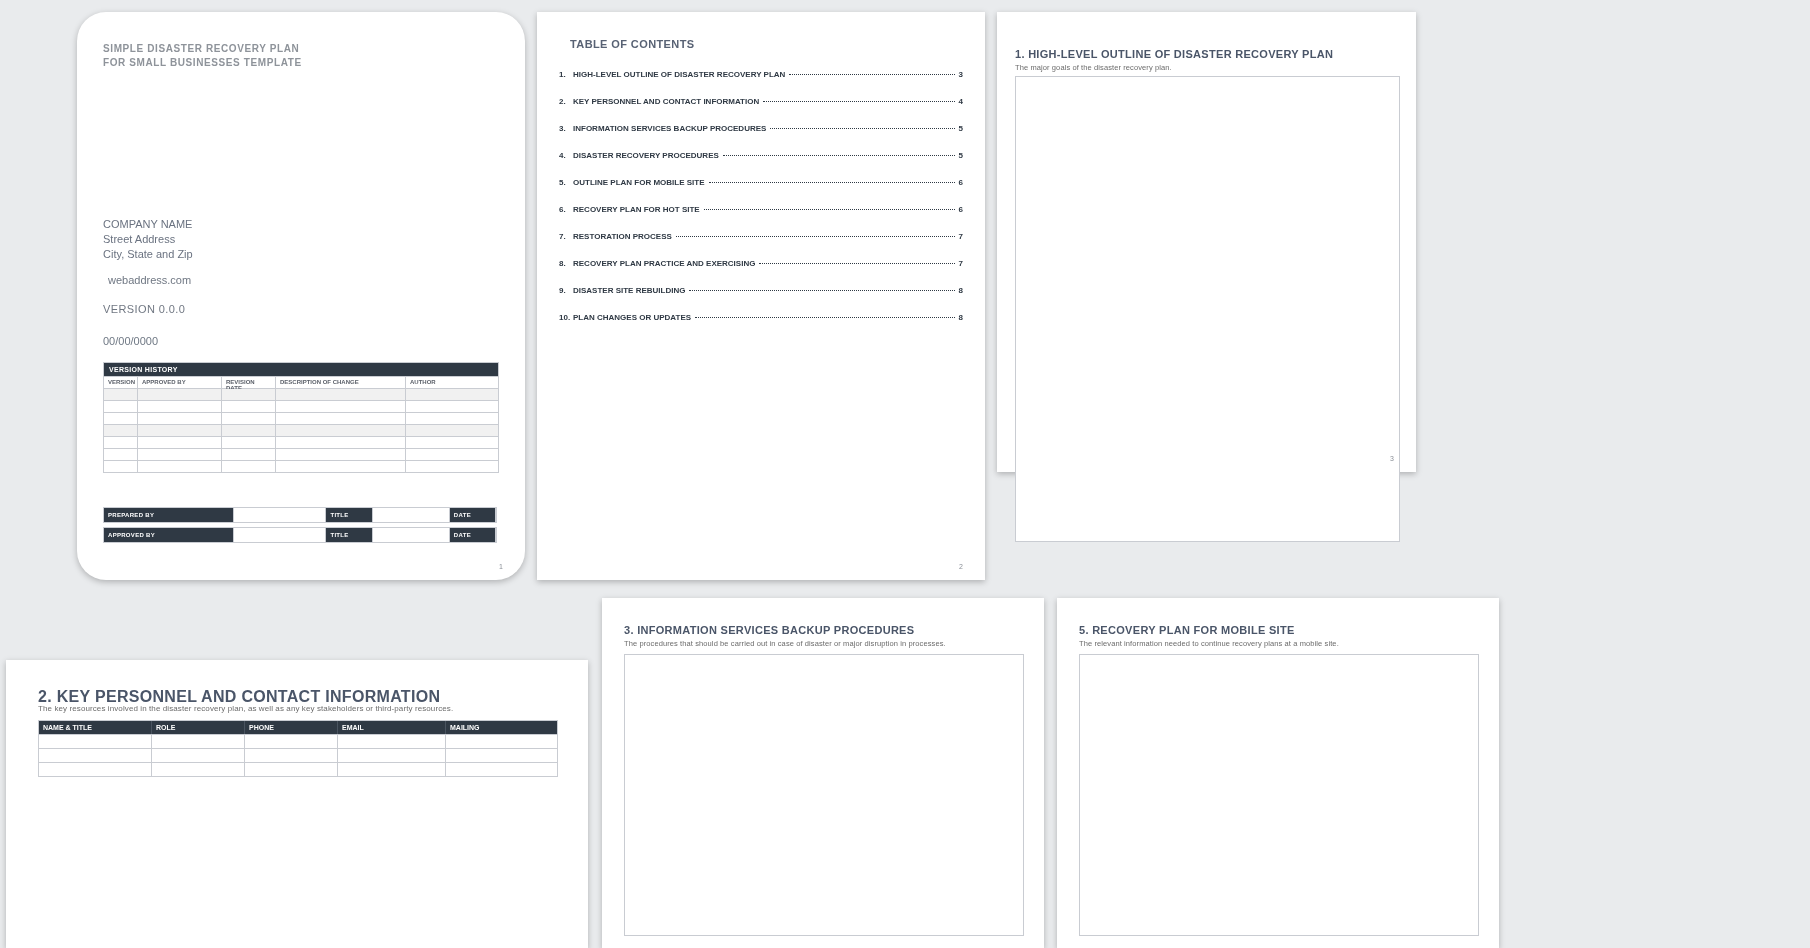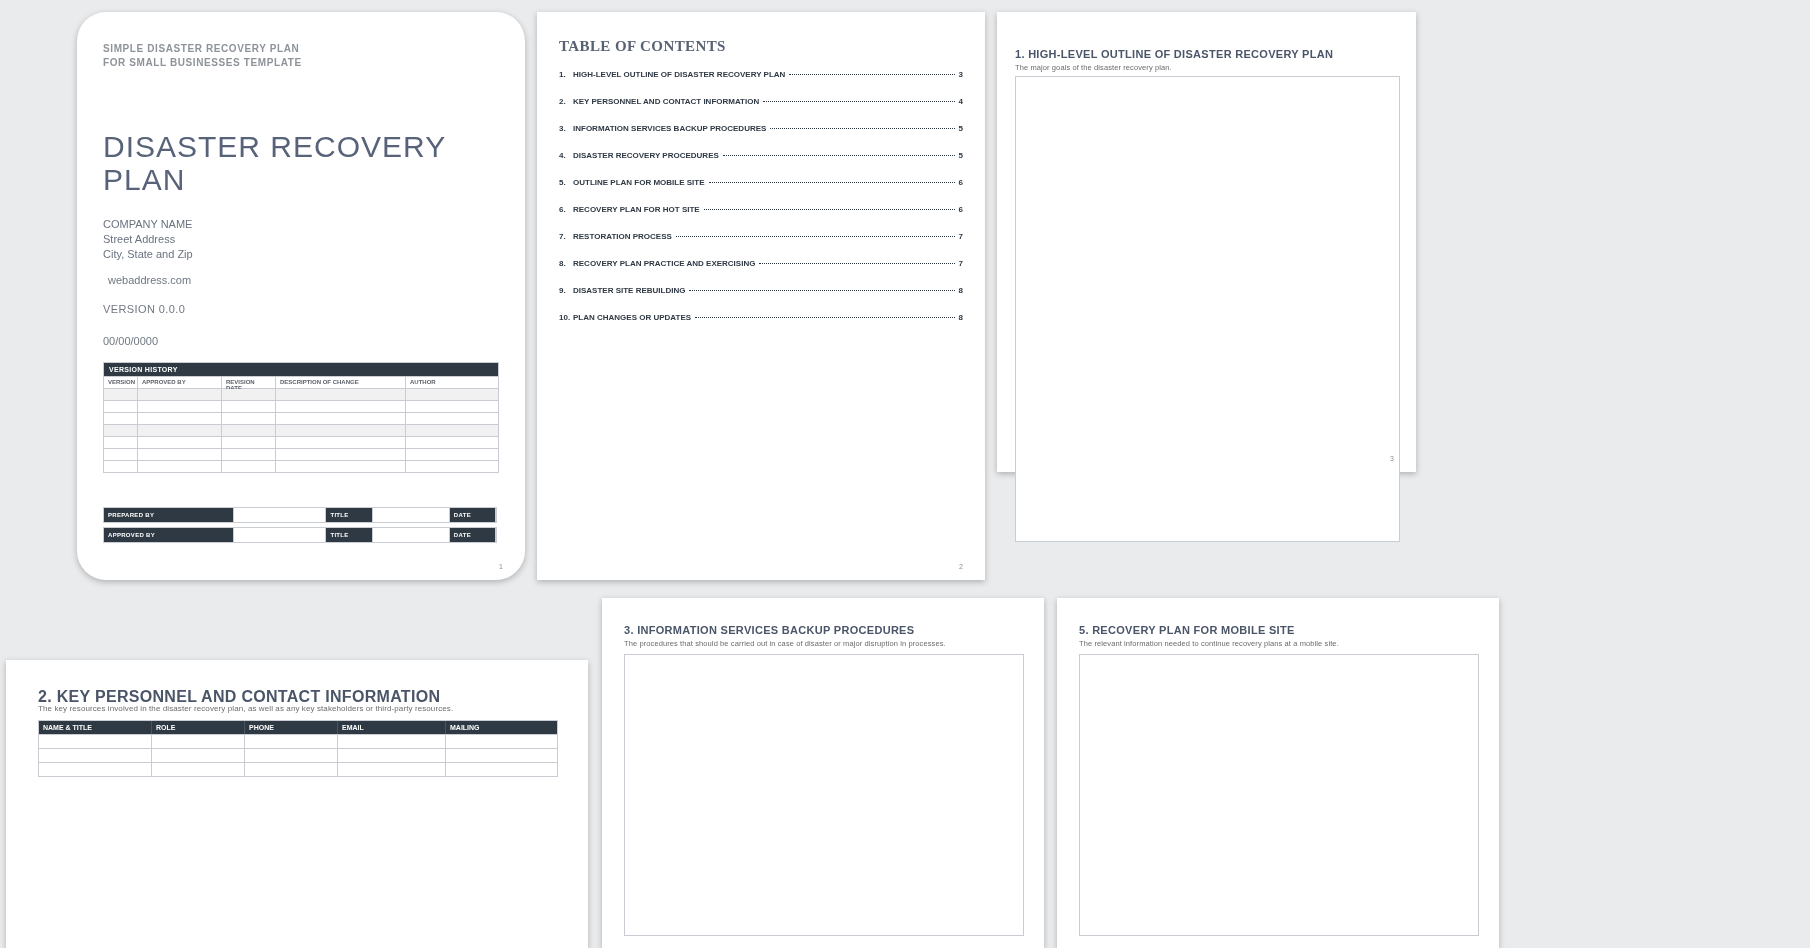--- a/index.html
+++ b/index.html
@@ -60,21 +60,21 @@
   .kv-row .w0{width:148px;}
   .kv-row .w1{width:105px;}
   .kv-row .w2{width:52px;}
   .kv-row .w3{width:88px;}
   .kv-row .w4{width:52px;}
   .kv-row .w5{flex:1;}
 
   .pgno{position:absolute;right:22px;bottom:10px;font-size:7px;color:#8a8f97;}
 
   
-  .toc-h{position:absolute;left:22px;top:26px;font-size:15px;font-weight:700;letter-spacing:.4px;color:#586274;font-family:Liberation Serif, serif;}
+  .toc-h{position:absolute;left:33px;top:26px;font-size:11px;font-weight:700;letter-spacing:.4px;color:#586274;}
   .toc{position:absolute;left:22px;top:58px;width:404px;}
   .toc-item{display:flex;align-items:baseline;font-size:8px;font-weight:700;color:#2f3944;margin-bottom:18px;}
   .toc-item .n{width:14px;}
   .toc-item .t{white-space:nowrap;padding-right:2px;}
   .toc-item .d{flex:1;border-bottom:1.5px dotted #2f3944;position:relative;top:-2px;margin:0 2px;}
   .toc-item .p{padding-left:2px;}
 
   
   .sec-h{position:absolute;font-size:11px;font-weight:700;letter-spacing:.3px;color:#4a5568;}
   .sec-sub{position:absolute;font-size:7.5px;color:#6c6c6c;letter-spacing:.1px;text-align:center;}
@@ -97,24 +97,20 @@
   .tbl-r .c:last-child{border-right:none;}
 </style>
 </head>
 <body>
 
 <div class="page p1">
   <div class="sub1">
     <span>SIMPLE DISASTER RECOVERY PLAN</span>
     <span>FOR SMALL BUSINESSES TEMPLATE</span>
   </div>
-  <div class="title">
-    <span>DISASTER RECOVERY</span>
-    <span>PLAN</span>
-  </div>
   <div class="company">
     <span>COMPANY NAME</span>
     <span>Street Address</span>
     <span>City, State and Zip</span>
   </div>
   <div class="web">webaddress.com</div>
   <div class="ver">VERSION 0.0.0</div>
   <div class="dat">00/00/0000</div>
 
   <div class="vh">

